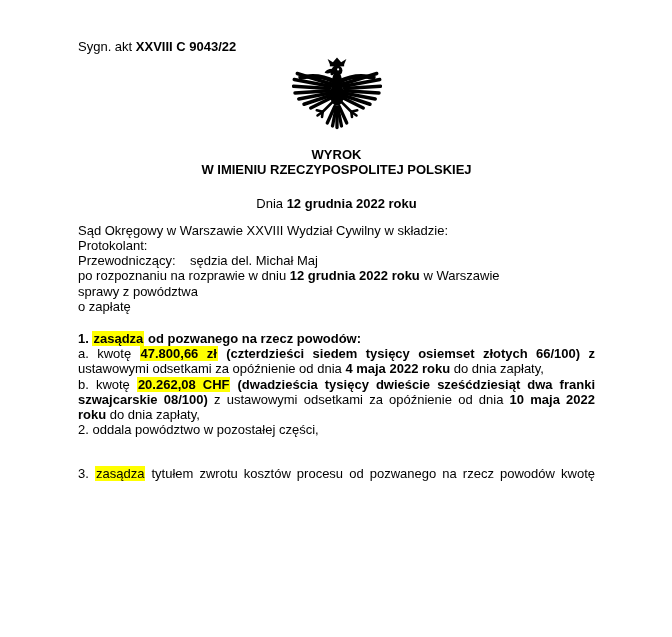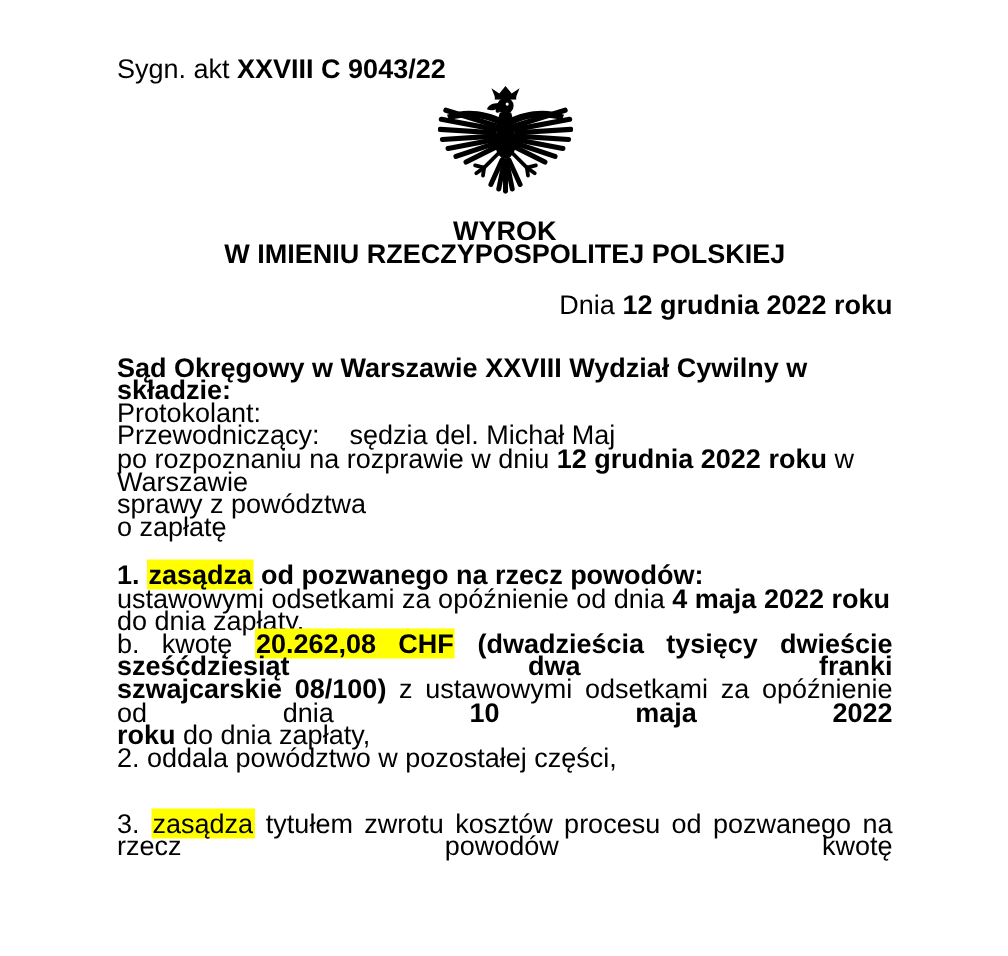--- a/index.html
+++ b/index.html
@@ -7,38 +7,38 @@
     padding: 0;
     background: #ffffff;
   }
   .page {
     position: relative;
     width: 672px;
     height: 637px;
     background: #ffffff;
     overflow: hidden;
     font-family: "Liberation Sans", sans-serif;
-    font-size: 18px;
+    font-size: 13px;
     line-height: 15.2px;
     color: #000000;
   }
   .content {
     position: absolute;
     left: 78px;
     top: 39px;
     width: 517px;
   }
   .line { min-height: 15.2px; }
   .b { font-weight: bold; }
   .hl {
     background: var(--hl, #ffff00);
     padding: 0 1px;
   }
   .center { text-align: center; }
-  .right  { text-align: right; }
+  .right  { text-align: center; }
   .justify {
     text-align: justify;
     text-align-last: justify;
   }
   .emblem {
     height: 84px;
     margin-top: 3px;
     display: flex;
     justify-content: center;
     align-items: flex-start;
@@ -110,27 +110,28 @@
           <path d="M51 11 L47.5 2.5 L54.5 7 L60 0.5 L65.5 7 L72.5 2.5 L69 11 Z" stroke="none"></path>
           <rect x="50.5" y="9.5" width="19" height="3" stroke="none"></rect>
         </g>
       </svg>
     </div>
 
     <div id="doc-blocks">
         <div class="line center" style="margin-top: 6px;"><span class="b">WYROK</span></div>
         <div class="line center"><span class="b">W IMIENIU RZECZYPOSPOLITEJ POLSKIEJ</span></div>
         <div class="line right" style="margin-top: 18px;"><span>Dnia </span><span class="b">12 grudnia 2022 roku</span></div>
-        <div class="line" style="margin-top: 27px; font-weight: bold;"><span>Sąd Okręgowy w Warszawie XXVIII Wydział Cywilny w składzie:</span></div>
+        <div class="line" style="margin-top: 12px;"><span>Sąd Okręgowy w Warszawie XXVIII Wydział Cywilny w składzie:</span></div>
         <div class="line"><span>Protokolant:</span></div>
         <div class="line"><span>Przewodniczący:&nbsp;&nbsp;&nbsp;&nbsp;sędzia del. Michał Maj</span></div>
         <div class="line"><span>po rozpoznaniu na rozprawie w dniu </span><span class="b">12 grudnia 2022 roku</span><span> w Warszawie</span></div>
         <div class="line"><span>sprawy z powództwa</span></div>
         <div class="line"><span>o zapłatę</span></div>
         <div class="line" style="margin-top: 17px; font-weight: bold;"><span>1. </span><span class="hl">zasądza</span><span> od pozwanego na rzecz powodów:</span></div>
+        <div class="line justify"><span>a. kwotę </span><span class="b hl">47.800,66 zł</span><span> </span><span class="b">(czterdzieści siedem tysięcy osiemset złotych 66/100) z</span></div>
         <div class="line"><span>ustawowymi odsetkami za opóźnienie od dnia </span><span class="b">4 maja 2022 roku</span><span> do dnia zapłaty,</span></div>
         <div class="line justify"><span>b. kwotę </span><span class="b hl">20.262,08 CHF</span><span> </span><span class="b">(dwadzieścia tysięcy dwieście sześćdziesiąt dwa franki</span></div>
         <div class="line justify"><span class="b">szwajcarskie 08/100)</span><span> z ustawowymi odsetkami za opóźnienie od dnia </span><span class="b">10 maja 2022</span></div>
         <div class="line"><span class="b">roku</span><span> do dnia zapłaty,</span></div>
         <div class="line" style=""><span>2. oddala powództwo w pozostałej części,</span></div>
         <div class="line justify" style="margin-top: 29px;"><span>3. </span><span class="hl">zasądza</span><span> tytułem zwrotu kosztów procesu od pozwanego na rzecz powodów kwotę</span></div>
       </div>
 
   </div>
 </div>

